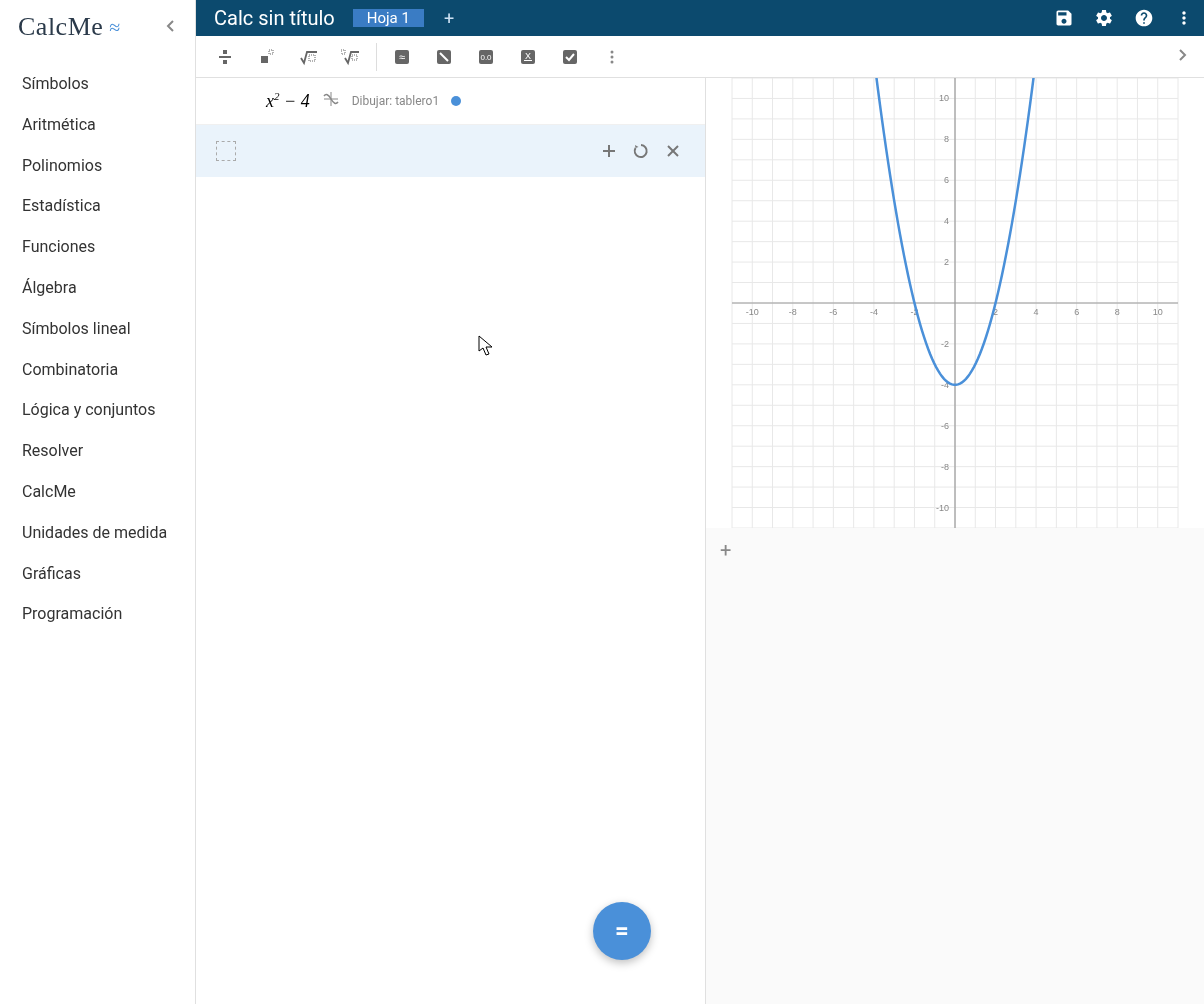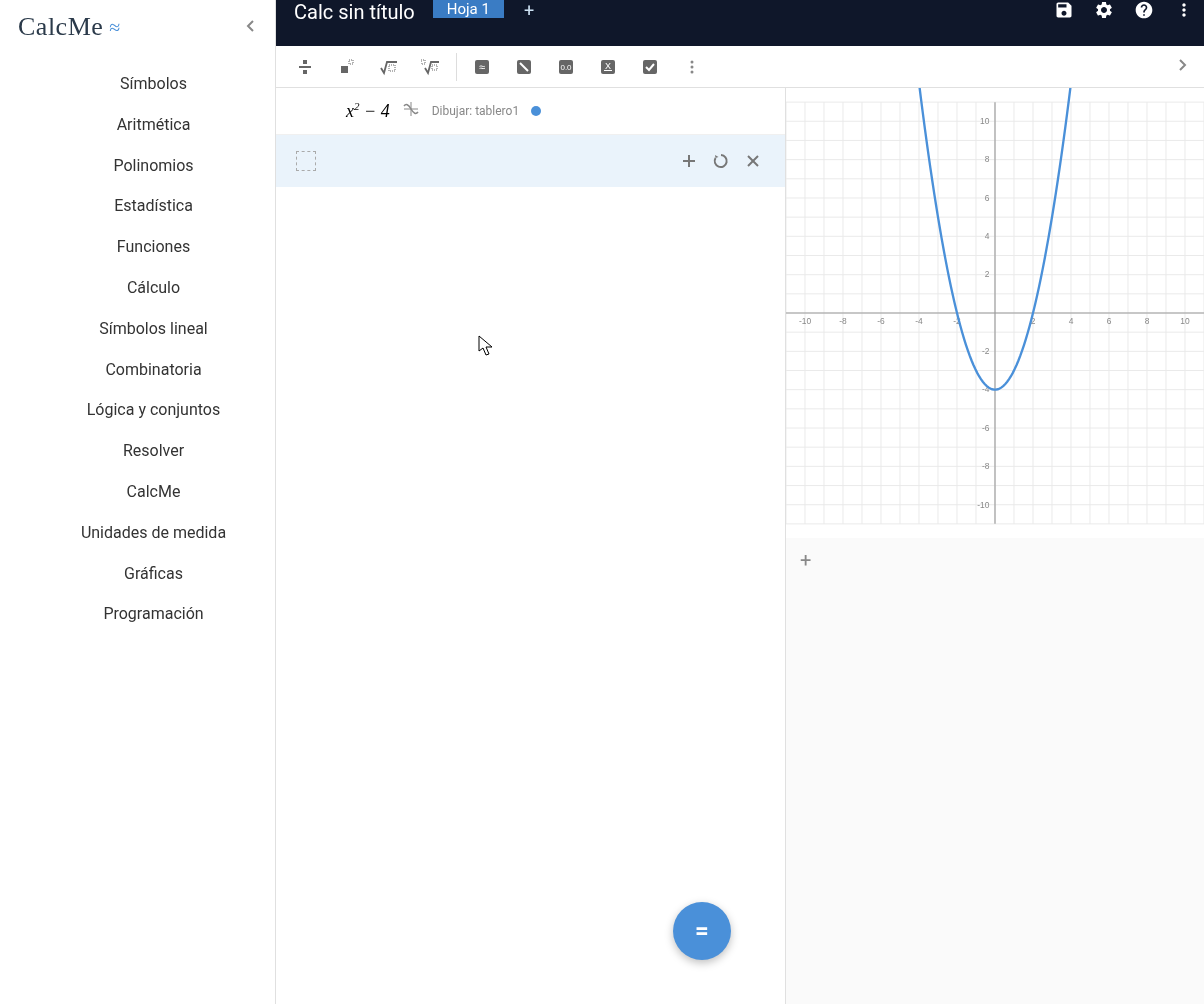--- a/index.html
+++ b/index.html
@@ -1,33 +1,33 @@
 <!DOCTYPE html>
 <html><head>
 <meta charset="utf-8">
 <style>
 * { box-sizing: border-box; margin: 0; padding: 0; }
 body { font-family: -apple-system, BlinkMacSystemFont, "Segoe UI", Roboto, Arial, sans-serif; overflow: hidden; width: 1204px; height: 1004px; background: #fafafa; }
 
 .app { display: flex; width: 100%; height: 100%; }
 
 
-.sidebar { width: 276px; background: #fff; border-right: 1px solid #e0e0e0; display: flex; flex-direction: column; text-align: center; }
+.sidebar { width: 196px; background: #fff; border-right: 1px solid #e0e0e0; display: flex; flex-direction: column; }
 .sidebar-header { display: flex; align-items: center; justify-content: space-between; padding: 12px 16px 8px 18px; }
 .logo { font-family: Georgia, serif; font-size: 26px; font-weight: 500; color: #2b3a4a; letter-spacing: 0.5px; display: flex; align-items: center; gap: 6px; }
 .logo-squiggle { color: #4a90d9; font-size: 20px; }
 .collapse-btn { color: #888; cursor: pointer; font-size: 16px; padding: 4px; }
-.sidebar-nav { padding: 14px 0; margin-left: 32px; }
+.sidebar-nav { padding: 14px 0; }
 .sidebar-item { padding: 10px 22px; font-size: 16px; color: #333; cursor: pointer; line-height: 1.3; }
 
 
 .main { flex: 1; display: flex; flex-direction: column; min-width: 0; }
 
 
-.titlebar { height: 46px; background: #0f172a; display: flex; align-items: flex-start; color: #fff; }
+.titlebar { height: 36px; background: #0c4a6e; display: flex; align-items: center; color: #fff; }
 .doc-title { font-size: 20px; padding: 0 18px; display: flex; align-items: center; font-weight: 400; }
 .tab { background: #3a7cc4; padding: 0 14px; display: flex; align-items: center; font-size: 15px; cursor: pointer; }
 .tab-add { padding: 0 20px; display: flex; align-items: center; color: #cde1f3; cursor: pointer; font-size: 18px; }
 .titlebar-spacer { flex: 1; }
 .titlebar-icon { width: 40px; display: flex; align-items: center; justify-content: center; cursor: pointer; }
 .titlebar-icon svg { fill: #fff; }
 
 
 .toolbar { height: 42px; background: #fff; border-bottom: 1px solid #e0e0e0; display: flex; align-items: center; padding: 0 8px; position: relative; }
 .tool-btn { width: 42px; height: 42px; display: flex; align-items: center; justify-content: center; cursor: pointer; color: #666; }
@@ -80,21 +80,21 @@
             <path d="M8 2 L3 7 L8 12" stroke="#888" stroke-width="2" fill="none"></path>
           </svg>
       </div>
     </div>
     <div class="sidebar-nav" id="sidebar-nav">
         <div class="sidebar-item">Símbolos</div>
         <div class="sidebar-item">Aritmética</div>
         <div class="sidebar-item">Polinomios</div>
         <div class="sidebar-item">Estadística</div>
         <div class="sidebar-item">Funciones</div>
-        <div class="sidebar-item">Cálculo</div>
+        <div class="sidebar-item">Álgebra</div>
         <div class="sidebar-item">Símbolos lineal</div>
         <div class="sidebar-item">Combinatoria</div>
         <div class="sidebar-item">Lógica y conjuntos</div>
         <div class="sidebar-item">Resolver</div>
         <div class="sidebar-item">CalcMe</div>
         <div class="sidebar-item">Unidades de medida</div>
         <div class="sidebar-item">Gráficas</div>
         <div class="sidebar-item">Programación</div>
       </div>
   </div>

